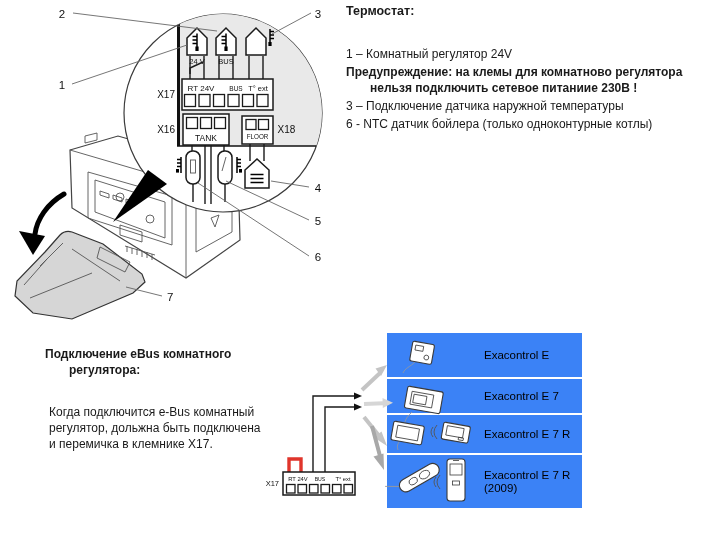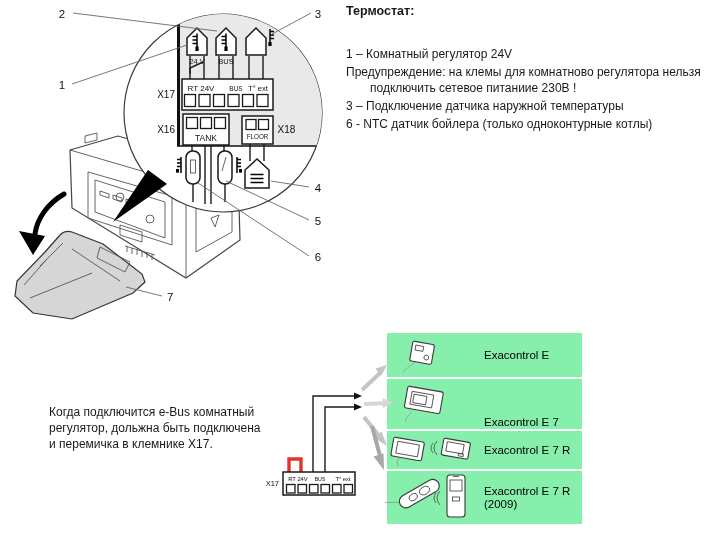--- a/index.html
+++ b/index.html
@@ -4,31 +4,31 @@
 <style>
   html,body{margin:0;padding:0;background:#fff;}
   #page{position:relative;width:708px;height:541px;background:#fff;overflow:hidden;
         font-family:"Liberation Sans", sans-serif;color:#1a1a1a;}
   svg{position:absolute;overflow:visible;}
   svg text{font-family:"Liberation Sans", sans-serif;fill:#111;}
   
   .acc{position:absolute;left:346px;top:3px;width:362px;font-size:12px;line-height:16px;}
   .acc-title{font-weight:bold;font-size:12.5px;margin:0 0 27px 0;}
   .acc-item{padding-left:24px;text-indent:-24px;margin:0 0 2px 0;}
-  .acc-item.bold{font-weight:normal;}
+  .acc-item.bold{font-weight:bold;}
   
   .ebus-title{position:absolute;left:45px;top:346px;width:212px;font-size:12px;line-height:16px;
               font-weight:bold;padding-left:24px;text-indent:-24px;}
   .ebus-body{position:absolute;left:49px;top:404px;width:212px;font-size:12px;line-height:16px;}
   
   .panel{position:absolute;left:387px;top:333px;width:195px;height:187px;background:#fff;}
-  .prow{display:flex;align-items:center;background:#86efac;margin-bottom:2px;}
+  .prow{display:flex;align-items:center;background:#3b82f6;margin-bottom:2px;}
   .prow .icon{width:97px;flex:0 0 97px;height:100%;position:relative;}
   .prow .lbl{flex:1;font-size:11.5px;line-height:13px;color:#000;}
-  .r1{height:44px;} .r2{height:50px;align-items:flex-end;} .r3{height:38px;} .r4{height:53px;margin-bottom:0;}
+  .r1{height:44px;} .r2{height:34px;} .r3{height:38px;} .r4{height:53px;margin-bottom:0;}
   .dev{fill:#fff;stroke:#3a3a3a;stroke-width:1.1;}
   .devd{fill:none;stroke:#3a3a3a;stroke-width:0.8;}
   .wire{fill:none;stroke:#999;stroke-width:0.8;}
   .rw{fill:none;stroke:#555;stroke-width:0.9;}
   .ln{stroke:#666;stroke-width:0.9;}
   .blk{fill:#fff;stroke:#1a1a1a;stroke-width:1.5;}
   .term{fill:#fff;stroke:#1a1a1a;stroke-width:1.3;}
   .wr{stroke:#1a1a1a;stroke-width:1.4;fill:none;}
   .art{fill:#fff;stroke:#444;stroke-width:1.2;}
   .artl{fill:none;stroke:#555;stroke-width:0.9;}
@@ -163,20 +163,21 @@
   </svg>
 
   <div class="acc">
     <p class="acc-title">Термостат:</p>
     <div class="acc-item">1 – Комнатный регулятор 24V</div>
     <div class="acc-item bold">Предупреждение: на клемы для комнатново регулятора нельзя подключить сетевое питаниие 230В !</div>
     <div class="acc-item">3 – Подключение датчика наружной температуры</div>
     <div class="acc-item">6 - NTC датчик бойлера (только одноконтурные котлы)</div>
   </div>
 
+  <div class="ebus-title">Подключение eBus комнатного регулятора:</div>
   <div class="ebus-body">Когда подключится e-Bus комнатный регулятор, дольжна быть подключена и перемичка в клемнике X17.</div>
 
   <div class="panel">
     <div class="prow r1">
       <div class="icon"><svg style="position:static" width="97" height="44" viewBox="0 0 97 44">
         <path class="wire" d="M28,29 C23,34 18,35 16,40"></path>
         <g transform="translate(26,8) rotate(10)">
           <rect class="dev" x="0" y="0" width="22" height="20" rx="2"></rect>
           <rect class="devd" x="3.5" y="3.5" width="8" height="5"></rect>
           <circle class="devd" cx="16" cy="14" r="2.4"></circle>

